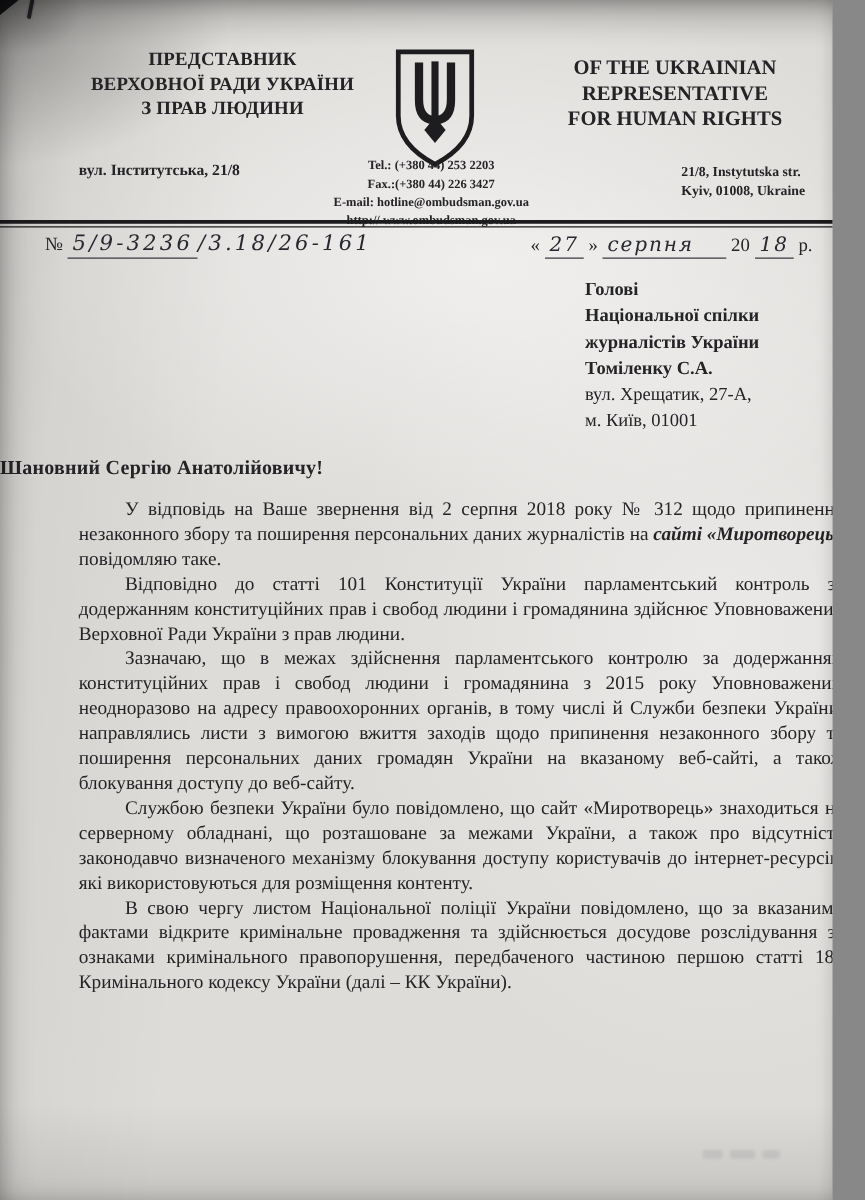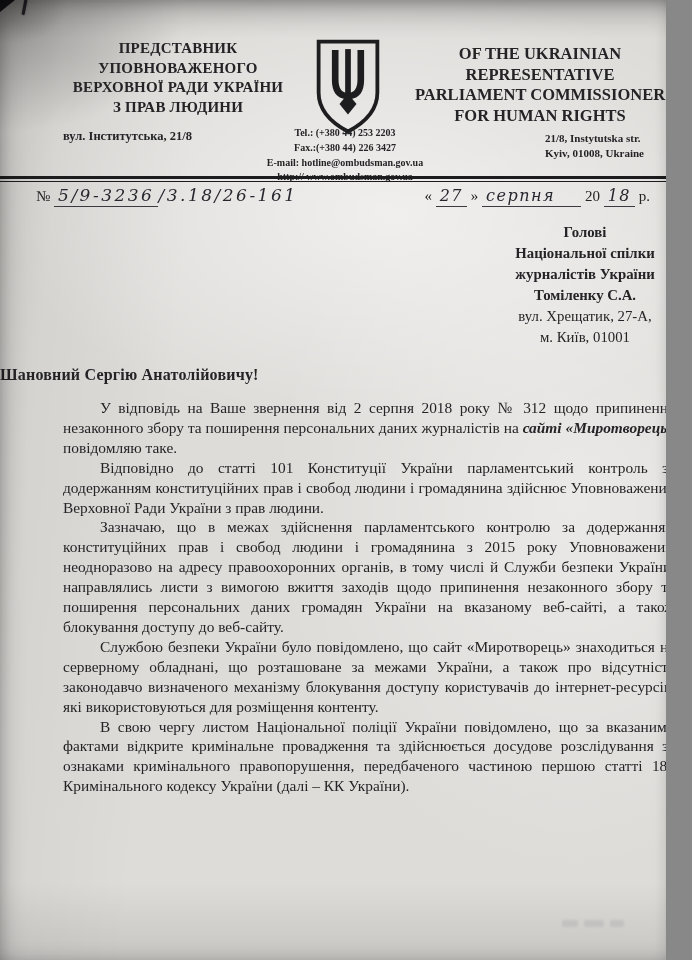--- a/index.html
+++ b/index.html
@@ -42,21 +42,21 @@
   
   .refrow{left:36px;right:14px;top:185px;height:30px;font-size:15px;}
   .hand{font-family:"DejaVu Serif",serif;font-style:italic;color:#27272f;}
   .refnum{font-size:17px;letter-spacing:2.5px;}
   .u{display:inline-block;border-bottom:1.5px solid #3a3a40;padding:0 4px 1px 4px;}
   .dateblk{position:absolute;right:2px;top:1px;font-size:15px;white-space:nowrap;}
   .dhand{font-size:16px;letter-spacing:1.5px;}
   .wideu{padding-right:26px;font-style:italic;}
 
   
-  .addressee{left:480px;top:222px;width:210px;font-size:14.8px;line-height:21px;text-align:center;}
+  .addressee{left:468px;top:222px;width:210px;font-size:14.8px;line-height:21px;}
 
   .salutation{left:0;right:14px;top:366px;font-size:16px;font-weight:bold;text-align:left;letter-spacing:.2px;}
 
   
   .bodytext{left:63px;top:398px;width:612px;font-size:15.4px;line-height:19.9px;text-align:justify;}
   .bp{margin:0;text-indent:37px;}
 
   
   .corner-dark{left:0;top:0;width:34px;height:27px;
     clip-path:polygon(0 0,15px 0,0 12px);background:#17171a;}
@@ -71,41 +71,39 @@
   .bleed i:nth-child(3){left:48px;width:14px;}
 </style>
 </head>
 <body>
 
 <div class="photo">
   <div class="page">
 
     <div class="abs org-ua ctr">
       <div>ПРЕДСТАВНИК</div>
-      <div>УПОВНОВАЖЕНОГО</div>
       <div>ВЕРХОВНОЇ РАДИ УКРАЇНИ</div>
       <div>З ПРАВ ЛЮДИНИ</div>
     </div>
 
     <div class="abs emblem">
       <svg width="72" height="98" viewBox="0 0 76 102" aria-hidden="true">
         <path d="M7 3 H69 V57 C69 76 55 89 38 98 C21 89 7 76 7 57 Z" fill="none" stroke="#1d1d1f" stroke-width="4"></path>
         <g fill="#1d1d1f">
           <path d="M21 12 h7 v31 c0 9 3 13 8 14 v7 c-10 -1 -15 -8 -15 -20 z"></path>
           <path d="M55 12 h-7 v31 c0 9 -3 13 -8 14 v7 c10 -1 15 -8 15 -20 z"></path>
           <rect x="35" y="11" width="6" height="53"></rect>
           <path d="M38 58 l9 11 -9 11 -9 -11 z"></path>
         </g>
       </svg>
     </div>
 
     <div class="abs org-en ctr">
       <div>OF THE UKRAINIAN</div>
       <div>REPRESENTATIVE</div>
-      <div>PARLIAMENT COMMISSIONER</div>
       <div>FOR HUMAN RIGHTS</div>
     </div>
 
     <div class="abs addr-ua">
       <div>вул. Інститутська, 21/8</div>
     </div>
 
     <div class="abs contacts ctr">
       <div>Tel.: (+380 44) 253 2203</div>
       <div>Fax.:(+380 44) 226 3427</div>

